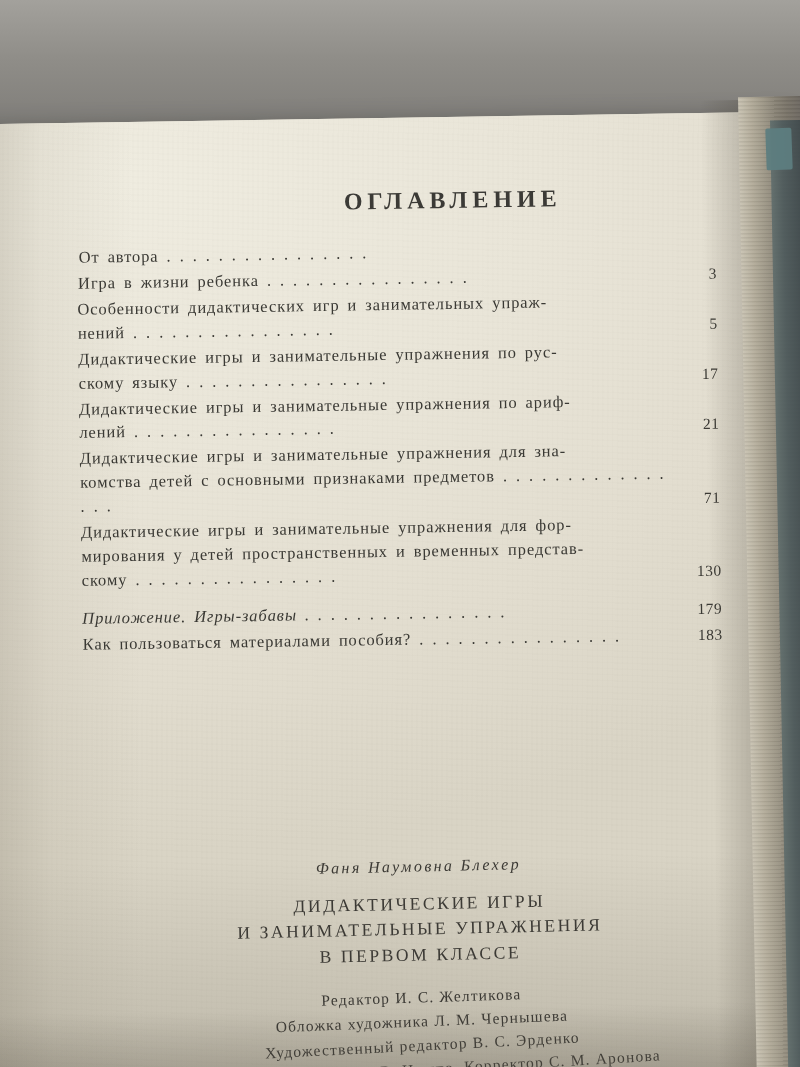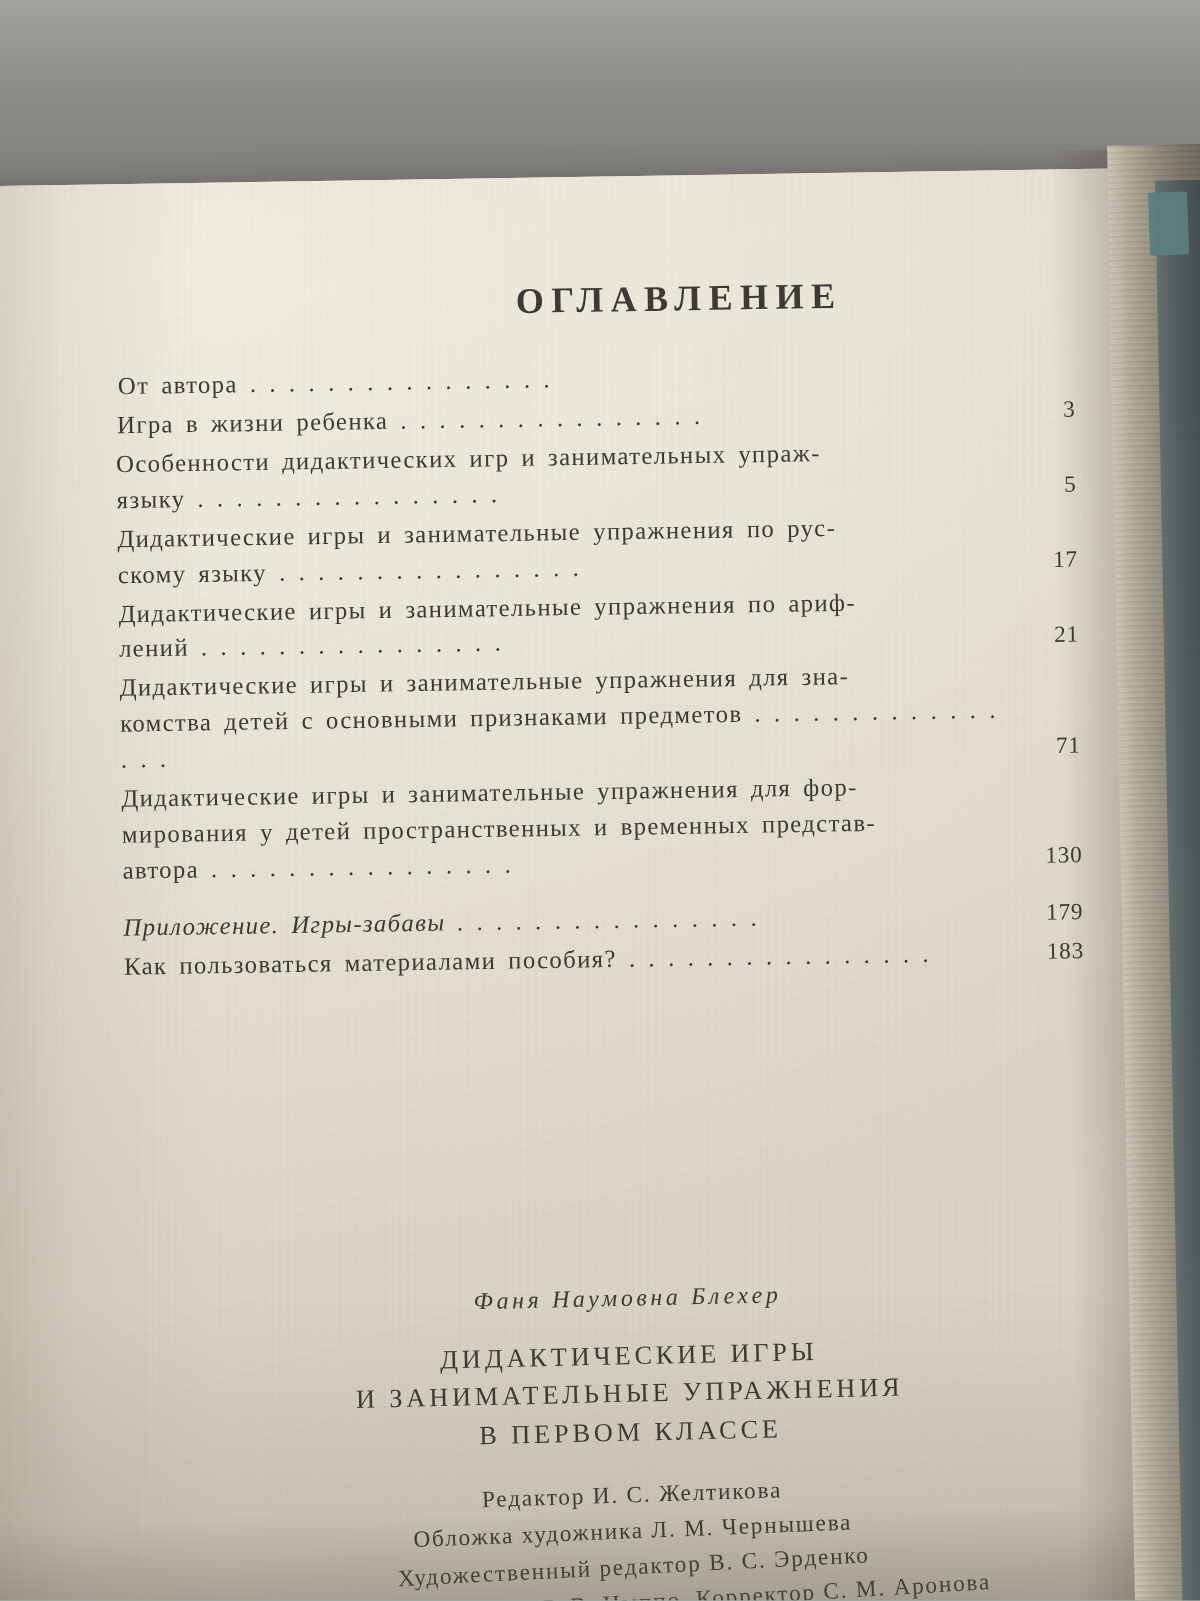--- a/index.html
+++ b/index.html
@@ -6,21 +6,21 @@
   html, body {
     margin: 0;
     padding: 0;
     background: #6f6d68;
   }
   #page {
     position: relative;
     width: 800px;
     height: 1067px;
     overflow: hidden;
-    background: #5eead4;
+    background: #be185d;
     font-family: "Liberation Serif", serif;
   }
 
   
   .desk {
     position: absolute;
     inset: 0;
     background:
       linear-gradient(175deg, #9a9894 0%, #86847f 14%, #7b7975 40%, #737171 70%, #6a6866 100%);
   }
@@ -245,21 +245,21 @@
             <span>Игра в жизни ребенка</span>
             <span class="inline-dots">. . . . . . . . . . . . . . . .</span>
           </div>
           <div class="page-num">3</div>
         </div>
 
         <div class="toc-entry two-line">
           <div class="text">
             <div>Особенности дидактических игр и занимательных упраж-</div>
             <div>
-              <span>языку</span>
+              <span>нений</span>
               <span class="inline-dots">. . . . . . . . . . . . . . . .</span>
             </div>
           </div>
           <div class="page-num">5</div>
         </div>
 
         <div class="toc-entry two-line">
           <div class="text">
             <div>Дидактические игры и занимательные упражнения по рус-</div>
             <div>
@@ -290,21 +290,21 @@
             </div>
           </div>
           <div class="page-num">71</div>
         </div>
 
         <div class="toc-entry three-line">
           <div class="text">
             <div>Дидактические игры и занимательные упражнения для фор-</div>
             <div>мирования у детей пространственных и временных представ-</div>
             <div>
-              <span>автора</span>
+              <span>скому</span>
               <span class="inline-dots">. . . . . . . . . . . . . . . .</span>
             </div>
           </div>
           <div class="page-num">130</div>
         </div>
 
         <div class="spacer-row"></div>
 
         <div class="toc-entry italic">
           <div class="text">

